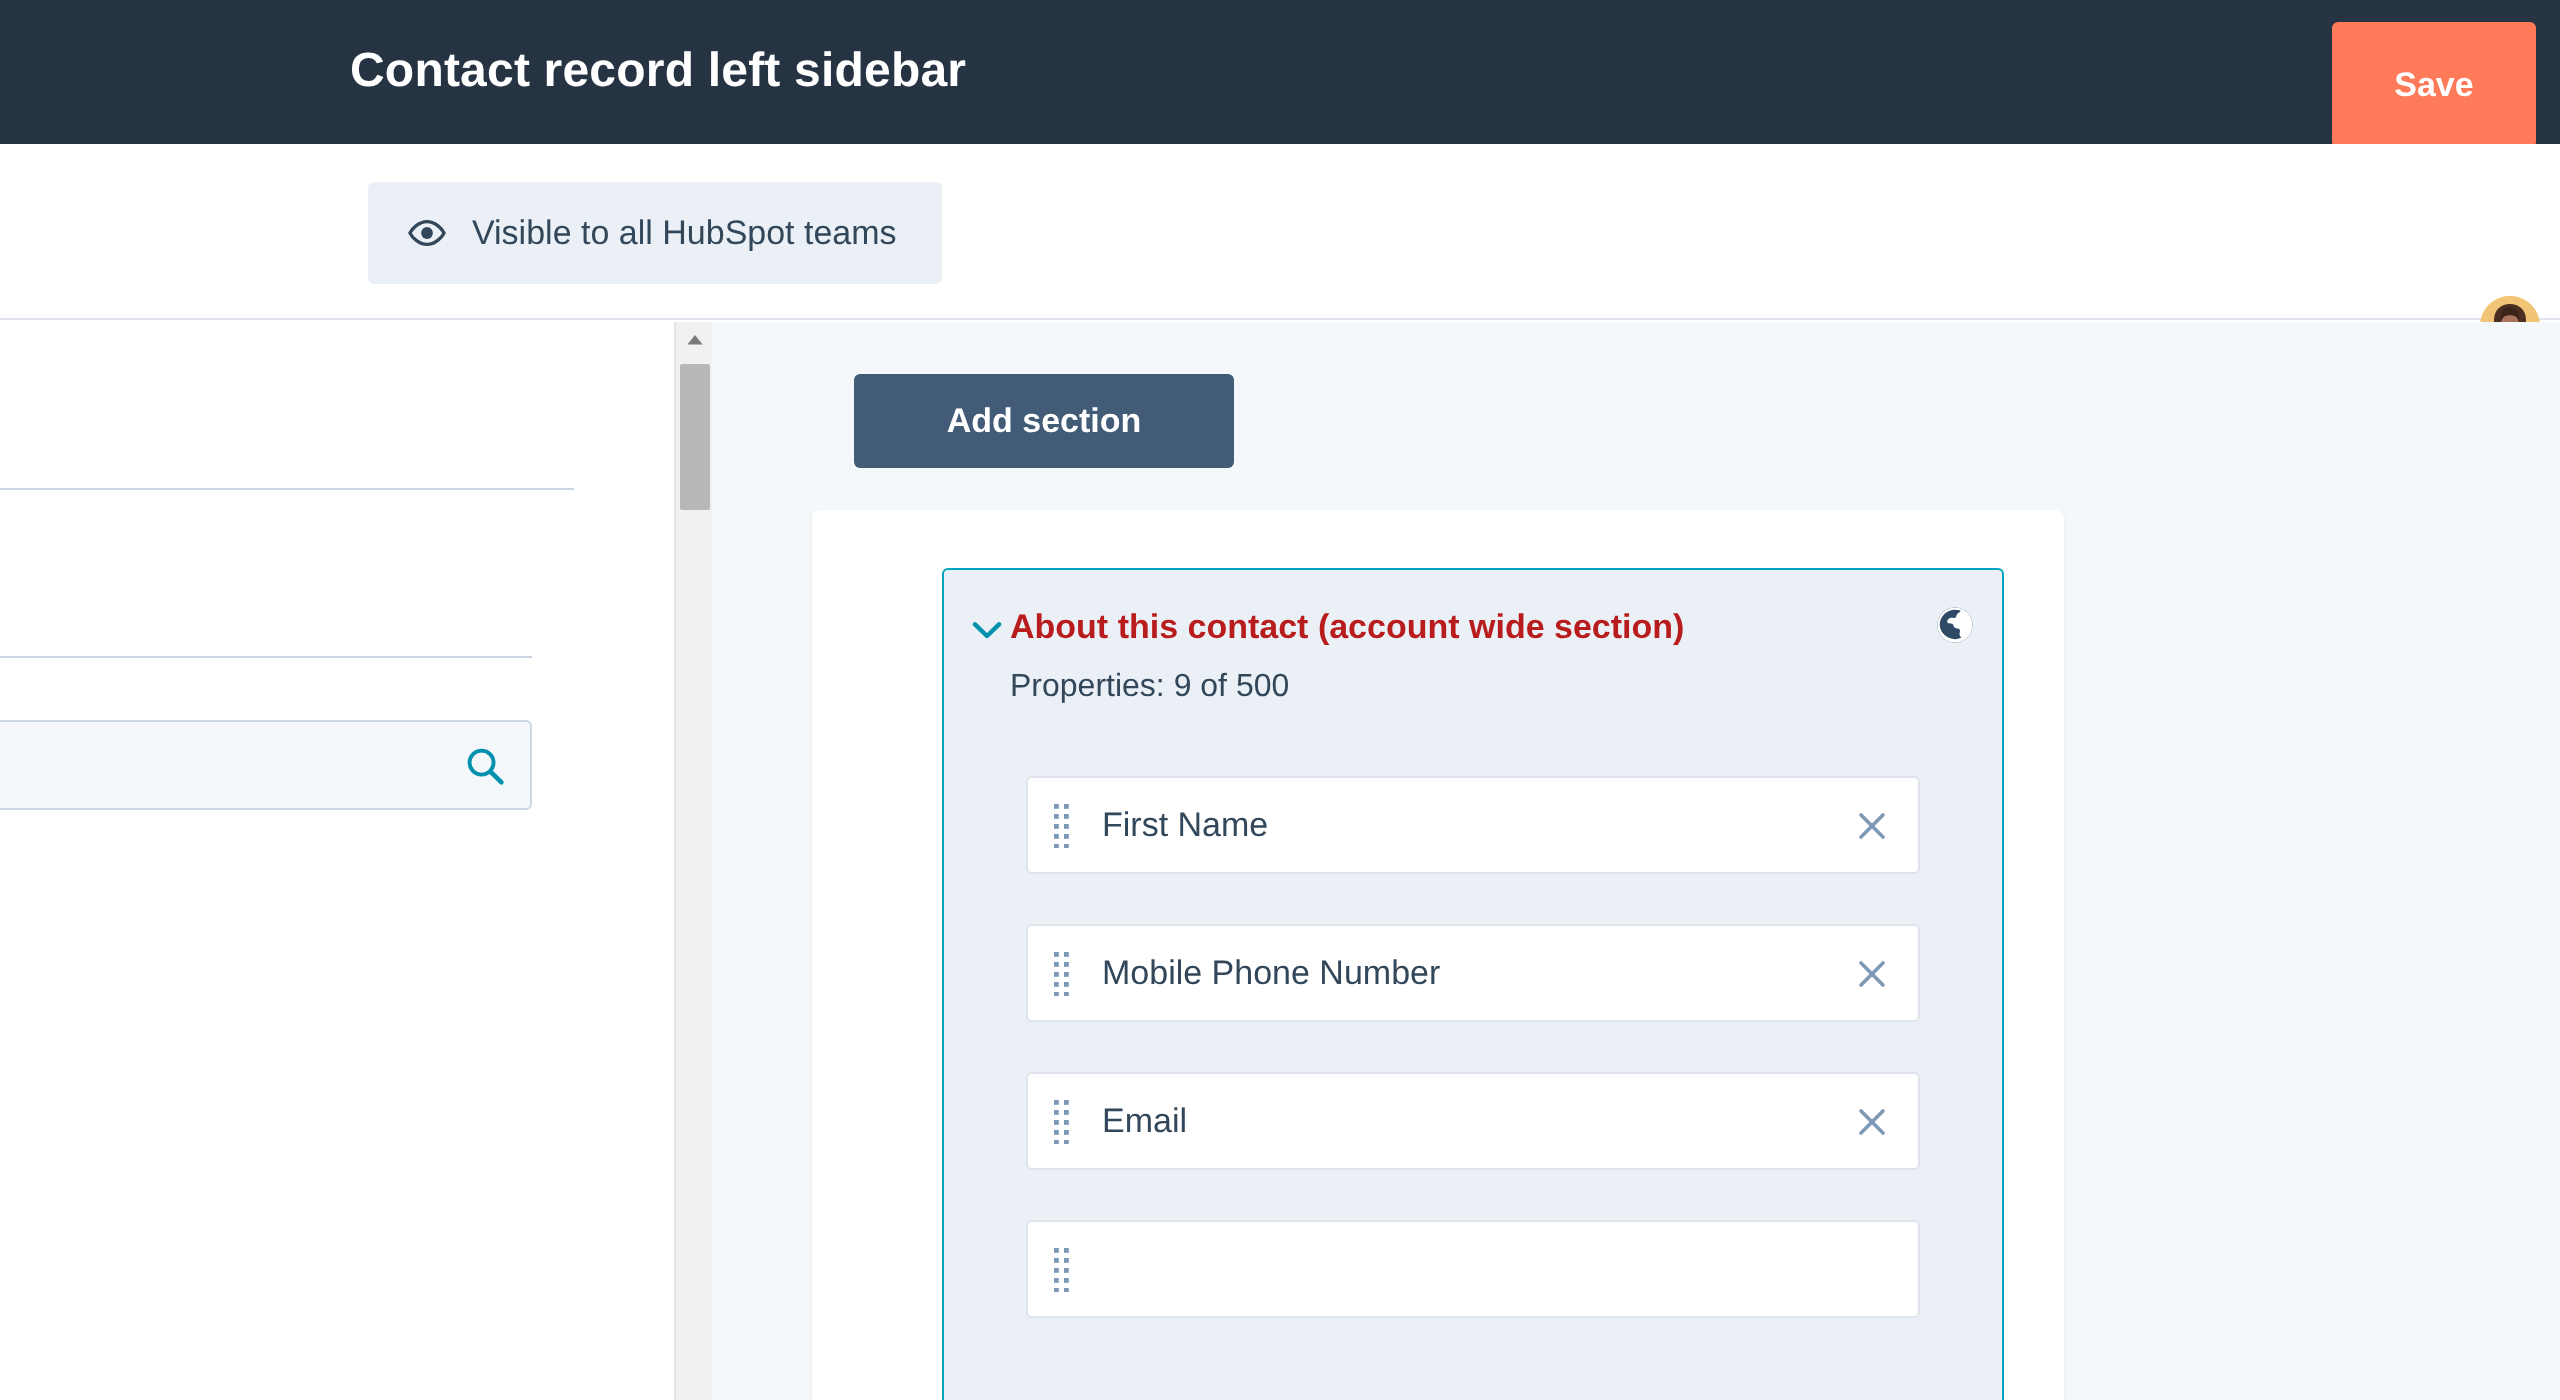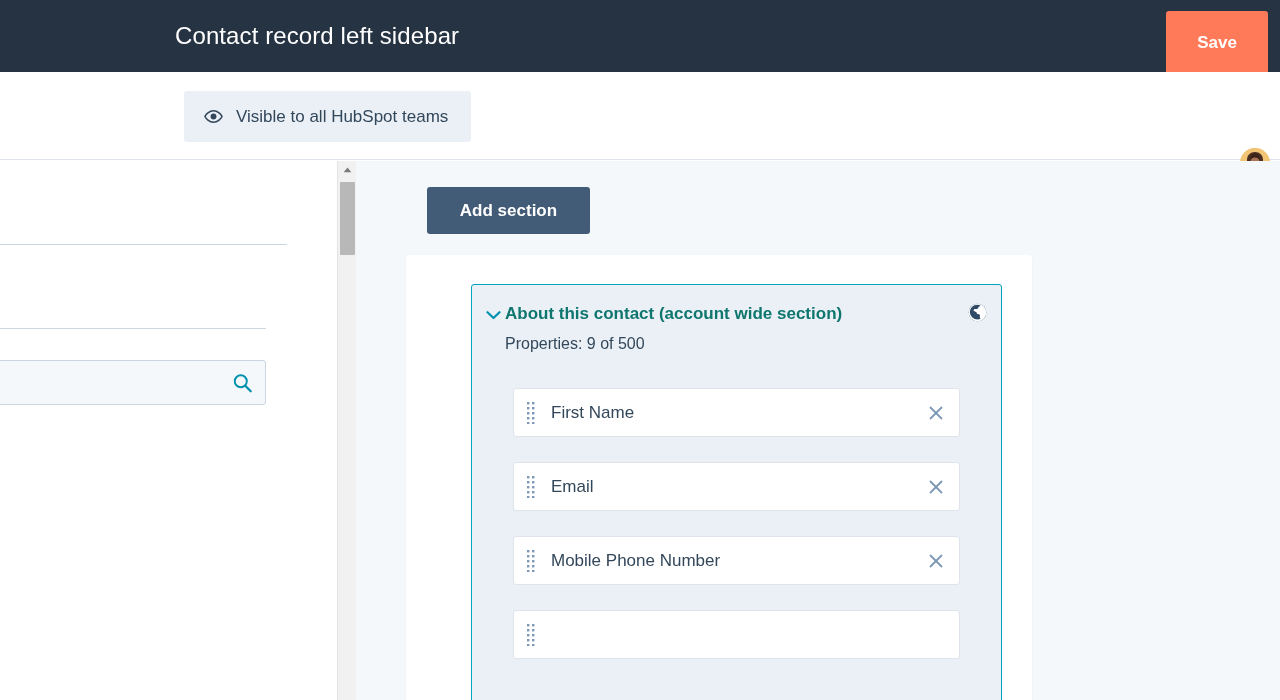--- a/index.html
+++ b/index.html
@@ -16,21 +16,21 @@
     position: absolute; left: 0; top: 0;
     width: 1280px; height: 72px;
     background: #253342;
     display: flex; align-items: center;
   }
   .topbar-title {
     position: absolute; left: 175px; top: 50%;
     transform: translateY(-50%);
     color: #ffffff;
     font-size: 24px;
-    font-weight: 400;
+    font-weight: 700;
     letter-spacing: 0.1px;
     white-space: nowrap;
   }
   .save-button {
     position: absolute; right: 12px; top: 11px;
     width: 102px; height: 63px;
     background: #ff7a59;
     border: none; border-radius: 3px;
     color: #ffffff;
     font-family: "Liberation Sans", sans-serif;
@@ -176,21 +176,21 @@
 
   
   .canvas {
     position: absolute; left: 356px; top: 161px;
     width: 924px; height: 539px;
     background: #f5f8fa;
     overflow: hidden;
   }
   .add-section-btn {
     position: absolute; left: 71px; top: 26px;
-    width: 163px; height: 47px;
+    width: 190px; height: 47px;
     background: #425b76;
     border: none; border-radius: 3px;
     color: #ffffff;
     font-family: "Liberation Sans", sans-serif;
     font-size: 17px; font-weight: 700;
     cursor: pointer;
     display: flex; align-items: center; justify-content: center;
   }
   .sections-card {
     position: absolute; left: 50px; top: 94px;
@@ -213,21 +213,21 @@
     padding: 19px 0 0 0;
   }
   .chevron-btn {
     position: absolute; left: 11px; top: 20px;
     width: 20px; height: 20px;
     display: flex; align-items: center; justify-content: center;
     cursor: pointer;
   }
   .section-title {
     position: absolute; left: 33px; top: 19px;
-    color: #0f766e;
+    color: #b91c1c;
     font-size: 17px; font-weight: 700;
     white-space: nowrap;
   }
   .globe-btn {
     position: absolute; right: 13px; top: 17px;
     width: 21px; height: 21px;
     cursor: pointer;
     display: block;
   }
   .section-sub {
@@ -403,21 +403,21 @@
               <rect x="0" y="5" width="2.4" height="2.4"></rect>
                 <rect x="5" y="5" width="2.4" height="2.4"></rect>
               <rect x="0" y="10" width="2.4" height="2.4"></rect>
                 <rect x="5" y="10" width="2.4" height="2.4"></rect>
               <rect x="0" y="15" width="2.4" height="2.4"></rect>
                 <rect x="5" y="15" width="2.4" height="2.4"></rect>
               <rect x="0" y="20" width="2.4" height="2.4"></rect>
                 <rect x="5" y="20" width="2.4" height="2.4"></rect>
             </g>
           </svg>
-          <span class="prop-label">Email</span>
+          <span class="prop-label">Mobile Phone Number</span>
           <div class="remove-btn">
             <svg width="14" height="14" viewBox="0 0 14 14">
               <line x1="1.5" y1="1.5" x2="12.5" y2="12.5" stroke="#7c98b6" stroke-width="1.8" stroke-linecap="round"></line>
               <line x1="12.5" y1="1.5" x2="1.5" y2="12.5" stroke="#7c98b6" stroke-width="1.8" stroke-linecap="round"></line>
             </svg>
           </div>
         </div>
 
         <div class="prop-row">
           <svg class="drag-handle" viewBox="0 0 8 22">
@@ -427,21 +427,21 @@
               <rect x="0" y="5" width="2.4" height="2.4"></rect>
                 <rect x="5" y="5" width="2.4" height="2.4"></rect>
               <rect x="0" y="10" width="2.4" height="2.4"></rect>
                 <rect x="5" y="10" width="2.4" height="2.4"></rect>
               <rect x="0" y="15" width="2.4" height="2.4"></rect>
                 <rect x="5" y="15" width="2.4" height="2.4"></rect>
               <rect x="0" y="20" width="2.4" height="2.4"></rect>
                 <rect x="5" y="20" width="2.4" height="2.4"></rect>
             </g>
           </svg>
-          <span class="prop-label">Mobile Phone Number</span>
+          <span class="prop-label">Email</span>
           <div class="remove-btn">
             <svg width="14" height="14" viewBox="0 0 14 14">
               <line x1="1.5" y1="1.5" x2="12.5" y2="12.5" stroke="#7c98b6" stroke-width="1.8" stroke-linecap="round"></line>
               <line x1="12.5" y1="1.5" x2="1.5" y2="12.5" stroke="#7c98b6" stroke-width="1.8" stroke-linecap="round"></line>
             </svg>
           </div>
         </div>
 
         <div class="prop-row">
           <svg class="drag-handle" viewBox="0 0 8 22">

